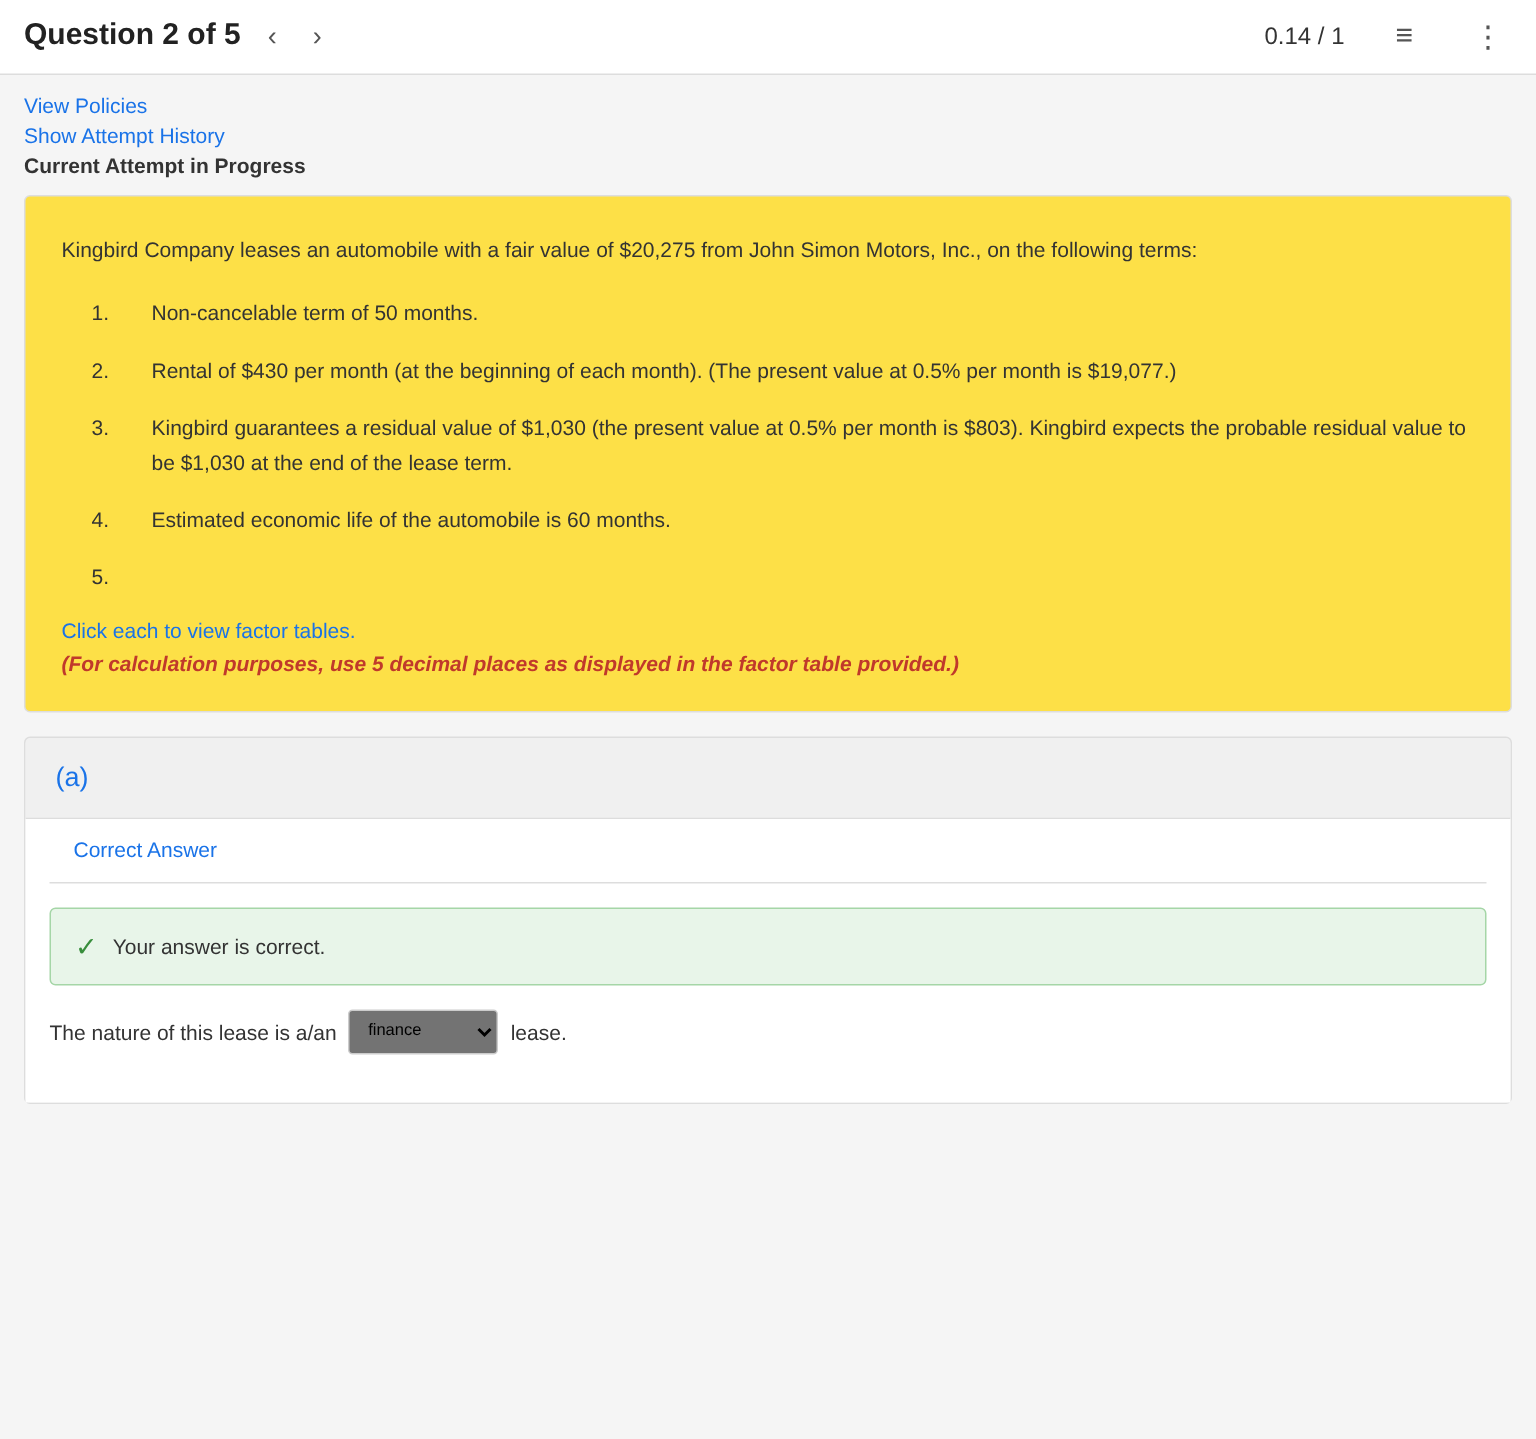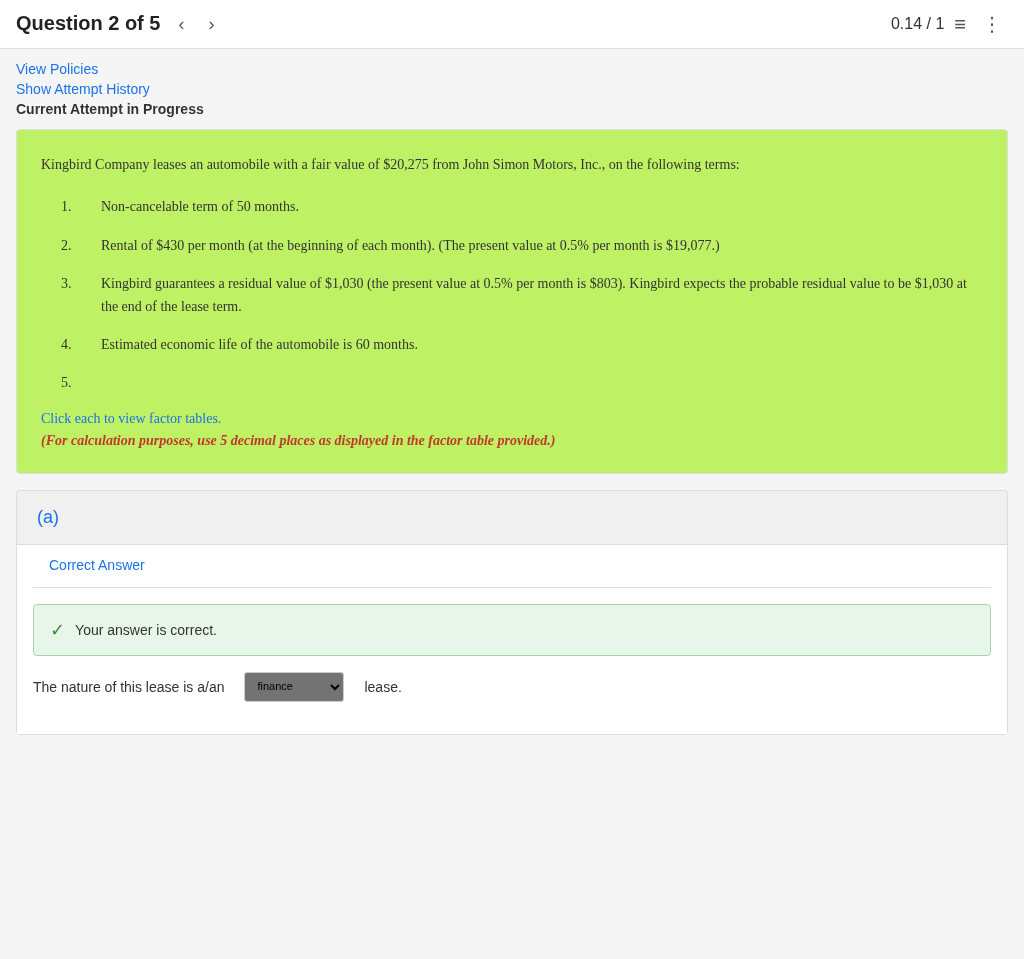--- a/index.html
+++ b/index.html
@@ -35,21 +35,21 @@
       border: none;
       cursor: pointer;
       font-size: 18px;
       color: #555;
       padding: 2px 6px;
       border-radius: 3px;
     }
     .header-right {
       display: flex;
       align-items: center;
-      gap: 4px;
+      gap: 28px;
     }
     .score-text {
       font-size: 16px;
       color: #333;
     }
     .icon-btn {
       background: none;
       border: none;
       cursor: pointer;
       font-size: 20px;
@@ -73,26 +73,25 @@
       font-size: 14px;
       display: block;
       margin-bottom: 4px;
     }
     .current-attempt {
       font-weight: bold;
       font-size: 14px;
       margin-bottom: 12px;
     }
     .question-card {
-      background: #bef264;
+      background: #fde047;
       border: 1px solid #ddd;
       border-radius: 4px;
       padding: 24px;
       margin-bottom: 16px;
-      font-family: Liberation Serif, serif;
     }
     .question-intro {
       font-size: 14px;
       margin-bottom: 20px;
       line-height: 1.6;
     }
     .term-list {
       list-style: none;
       padding: 0;
       margin-left: 20px;
@@ -188,21 +187,21 @@
       font-size: 14px;
     }
     .question-sub {
       font-size: 14px;
       margin-bottom: 16px;
       font-weight: 500;
     }
     .answer-row {
       display: flex;
       align-items: center;
-      gap: 20px;
+      gap: 8px;
       font-size: 14px;
       padding-bottom: 16px;
     }
     .answer-select {
       padding: 6px 24px 8px 8px;
       font-size: 11px;
       border: 1px solid #ccc;
       border-radius: 3px;
       background: #737373;
       cursor: pointer;

